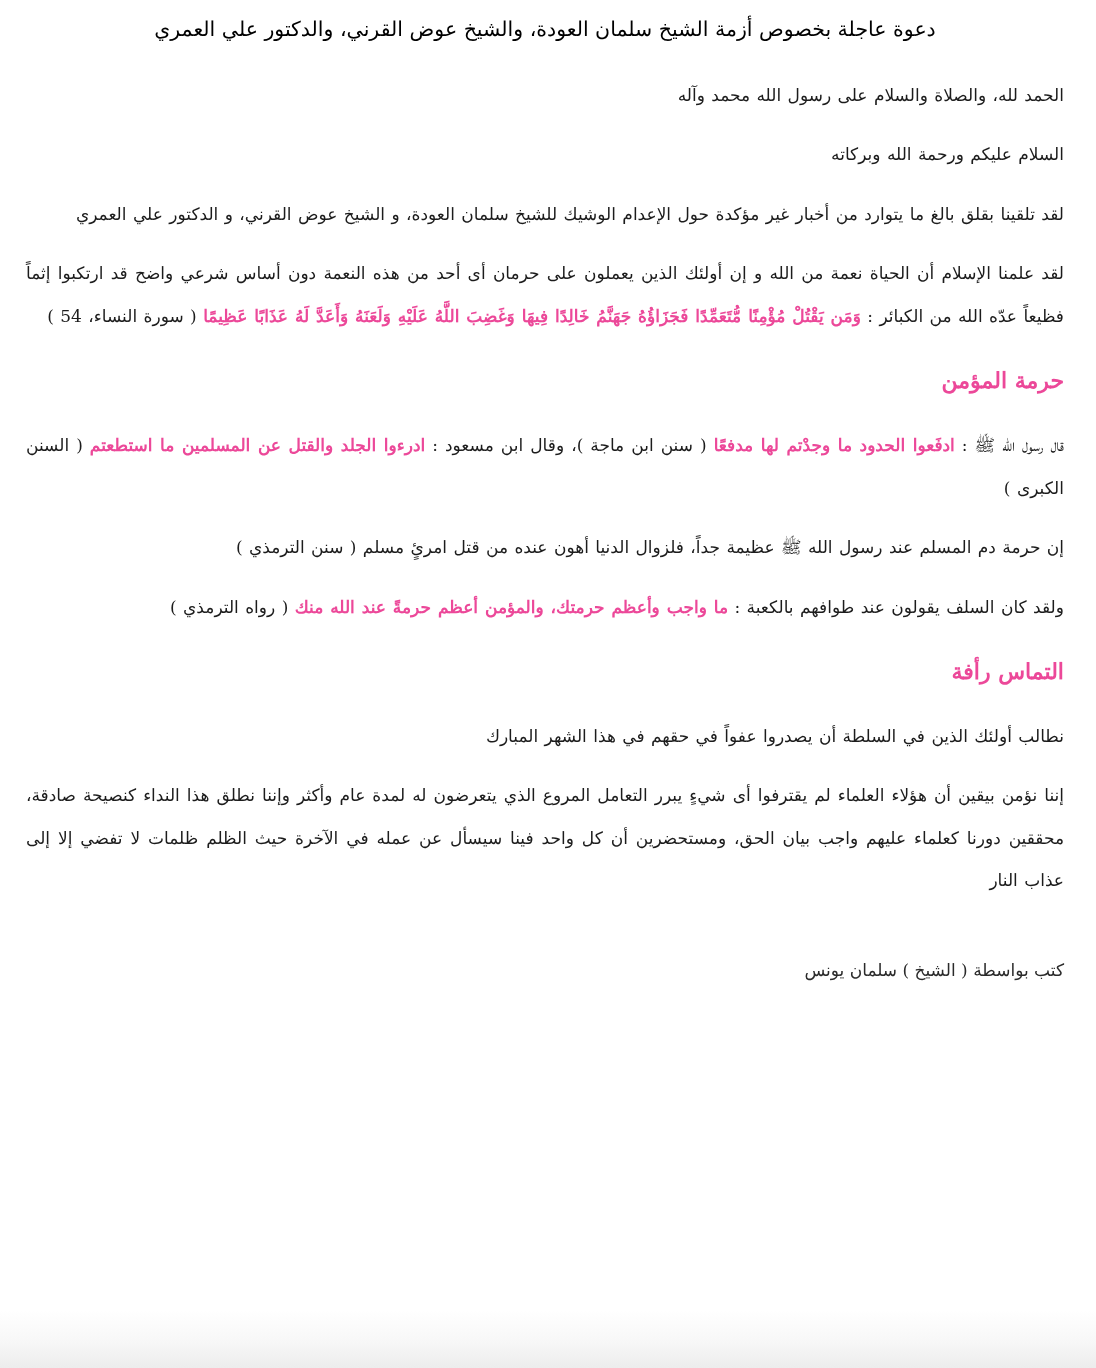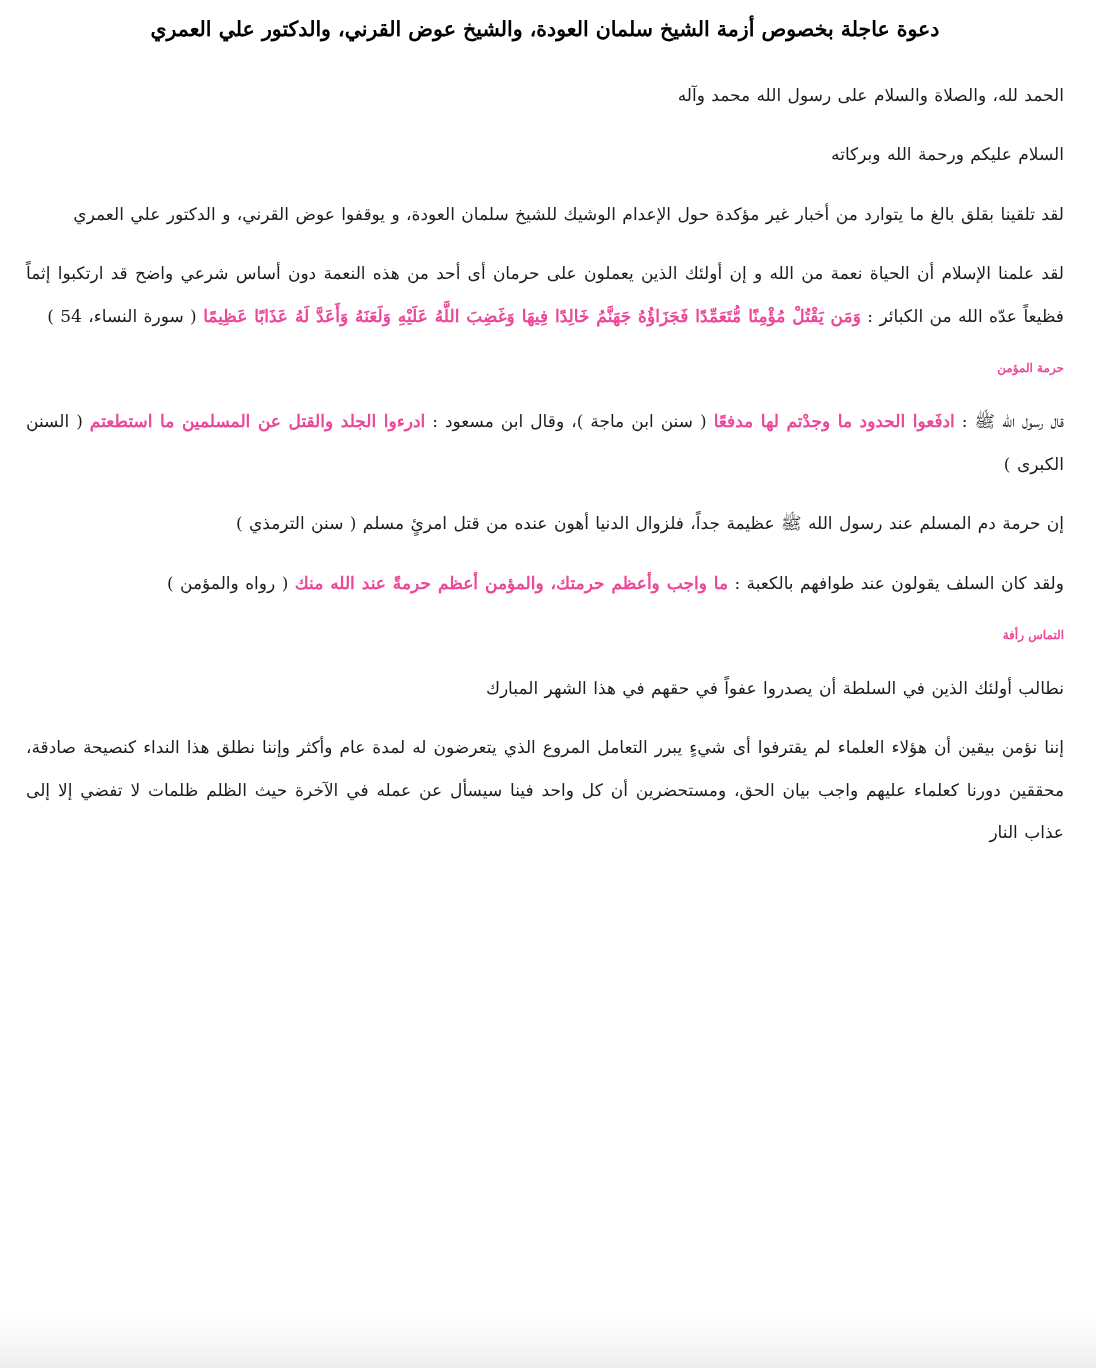--- a/index.html
+++ b/index.html
@@ -20,38 +20,38 @@
 
   .page {
     width: 100%;
     height: 100%;
     padding: 14px 32px 0 26px;
     position: relative;
   }
 
   .doc-title {
     font-size: 20.5px;
-    font-weight: bold;
+    font-weight: normal;
     color: #000000;
     text-align: center;
     line-height: 1.55;
     margin-bottom: 28px;
   }
 
   .doc-body p.para {
     font-size: 17px;
     line-height: 2.5;
     text-align: justify;
     text-align-last: right;
     margin: 0 0 17px 0;
     word-spacing: 1px;
   }
 
   .doc-body p.heading {
-    font-size: 12px;
+    font-size: 22px;
     font-weight: bold;
     color: #000000;
     line-height: 2.4;
     text-align: right;
     margin: 4px 0 17px 0;
   }
 
   .doc-body b { font-weight: bold; color: #ec4899; }
 
   .doc-footer {
@@ -81,28 +81,29 @@
 </head>
 <body>
 
 <div class="page">
 
   <h1 class="doc-title">دعوة عاجلة بخصوص أزمة الشيخ سلمان العودة، والشيخ عوض القرني، والدكتور علي العمري</h1>
 
   <div class="doc-body">
       <p class="para"><span>الحمد لله، والصلاة والسلام على رسول الله محمد وآله</span></p>
       <p class="para"><span>السلام عليكم ورحمة الله وبركاته</span></p>
-      <p class="para"><span>لقد تلقينا بقلق بالغ ما يتوارد من أخبار غير مؤكدة حول الإعدام الوشيك للشيخ سلمان العودة، و يوقفوا عوض القرني، و الدكتور علي العمري</span></p>
+      <p class="para"><span>لقد تلقينا بقلق بالغ ما يتوارد من أخبار غير مؤكدة حول الإعدام الوشيك للشيخ سلمان العودة، و الشيخ عوض القرني، و الدكتور علي العمري</span></p>
       <p class="para"><span>لقد علمنا الإسلام أن الحياة نعمة من الله و إن أولئك الذين يعملون على حرمان أى أحد من هذه النعمة دون أساس شرعي واضح قد ارتكبوا إثماً فظيعاً عدّه الله من الكبائر : </span><b>وَمَن يَقْتُلْ مُؤْمِنًا مُّتَعَمِّدًا فَجَزَاؤُهُ جَهَنَّمُ خَالِدًا فِيهَا وَغَضِبَ اللَّهُ عَلَيْهِ وَلَعَنَهُ وَأَعَدَّ لَهُ عَذَابًا عَظِيمًا</b><span> ( سورة النساء، 54 )</span></p>
       <p class="heading"><b>حرمة المؤمن</b></p>
       <p class="para"><span>قال رسول الله ﷺ : </span><b>ادفَعوا الحدود ما وجدْتم لها مدفعًا</b><span> ( سنن ابن ماجة )، وقال ابن مسعود : </span><b>ادرءوا الجلد والقتل عن المسلمين ما استطعتم</b><span> ( السنن الكبرى )</span></p>
       <p class="para"><span>إن حرمة دم المسلم عند رسول الله ﷺ عظيمة جداً، فلزوال الدنيا أهون عنده من قتل امرئٍ مسلم ( سنن الترمذي )</span></p>
-      <p class="para"><span>ولقد كان السلف يقولون عند طوافهم بالكعبة : </span><b>ما واجب وأعظم حرمتك، والمؤمن أعظم حرمةً عند الله منك</b><span> ( رواه والمؤمن )</span></p>
+      <p class="para"><span>ولقد كان السلف يقولون عند طوافهم بالكعبة : </span><b>ما واجب وأعظم حرمتك، والمؤمن أعظم حرمةً عند الله منك</b><span> ( رواه الترمذي )</span></p>
       <p class="heading"><b>التماس رأفة</b></p>
       <p class="para"><span>نطالب أولئك الذين في السلطة أن يصدروا عفواً في حقهم في هذا الشهر المبارك</span></p>
       <p class="para"><span>إننا نؤمن بيقين أن هؤلاء العلماء لم يقترفوا أى شيءٍ يبرر التعامل المروع الذي يتعرضون له لمدة عام وأكثر وإننا نطلق هذا النداء كنصيحة صادقة، محققين دورنا كعلماء عليهم واجب بيان الحق، ومستحضرين أن كل واحد فينا سيسأل عن عمله في الآخرة حيث الظلم ظلمات لا تفضي إلا إلى عذاب النار</span></p>
     </div>
 
   <div class="doc-footer">
+    <div class="footer-line">كتب بواسطة ( الشيخ ) سلمان يونس</div>
   </div>
 
   <div class="bottom-fade"></div>
 </div>
 
 </body></html>

